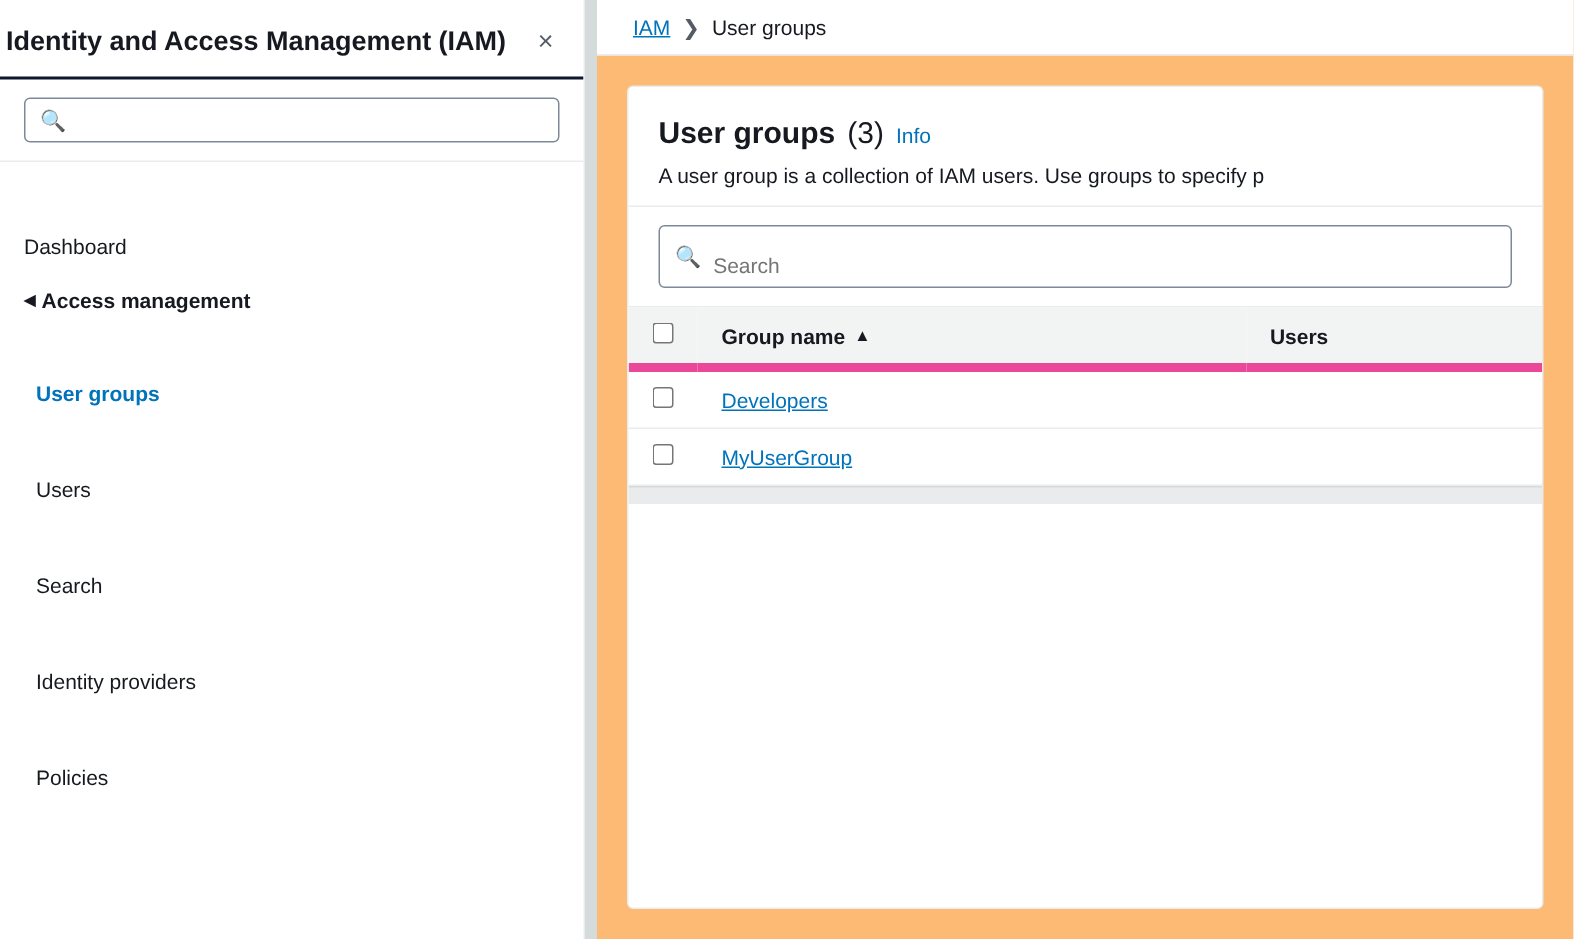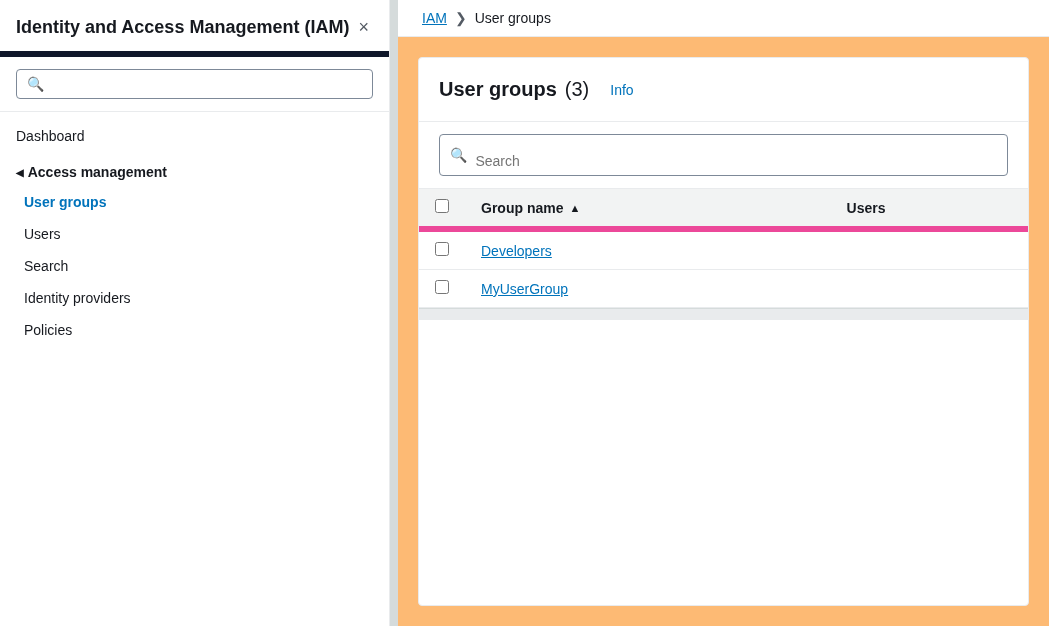--- a/index.html
+++ b/index.html
@@ -21,22 +21,22 @@
       border-right: 1px solid #e9ebed;
       display: flex;
       flex-direction: column;
       overflow: hidden;
     }
 
     .sidebar-header {
       display: flex;
       align-items: flex-start;
       justify-content: space-between;
-      padding: 16px 16px 12px 16px;
-      border-bottom: 6px solid #0f172a;
+      padding: 16px 16px 12px 4px;
+      border-bottom: 2px solid #0f172a;
     }
 
     .sidebar-title {
       font-size: 18px;
       font-weight: 700;
       line-height: 1.3;
       color: #16191f;
     }
 
     .close-btn {
@@ -84,20 +84,21 @@
       flex: 1;
       overflow-y: auto;
     }
 
     .nav-item {
       padding: 8px 16px;
       cursor: pointer;
       color: #16191f;
       font-size: 14px;
       display: block;
+      margin-top: 32px;
     }
 
     .nav-group-label {
       padding: 12px 16px 6px 16px;
       font-size: 14px;
       font-weight: 700;
       color: #16191f;
       display: flex;
       align-items: center;
       gap: 4px;
@@ -189,21 +190,20 @@
     .count-badge {
       font-size: 20px;
       font-weight: 400;
       color: #16191f;
     }
 
     .info-link {
       color: #0073bb;
       cursor: pointer;
       font-size: 14px;
-      margin-left: 13px;
     }
 
     .content-description {
       font-size: 14px;
       color: #16191f;
     }
 
     .table-toolbar {
       padding: 12px 20px;
       border-bottom: 1px solid #e9ebed;
@@ -343,20 +343,21 @@
     <span class="breadcrumb-current">User groups</span>
   </div>
 
   <div class="content-panel">
     <div class="content-header">
       <div class="content-title-row">
         <span class="content-title">User groups</span>
         <span class="count-badge">(3)</span>
         <span class="info-link">Info</span>
       </div>
+      <div class="content-description">A user group is a collection of IAM users. Use groups to specify p</div>
     </div>
 
     <div class="table-toolbar">
       <div class="table-search-box">
         <span class="search-icon">🔍</span>
         <input type="text" placeholder="Search" style="">
       </div>
     </div>
 
     <div class="table-wrapper">

